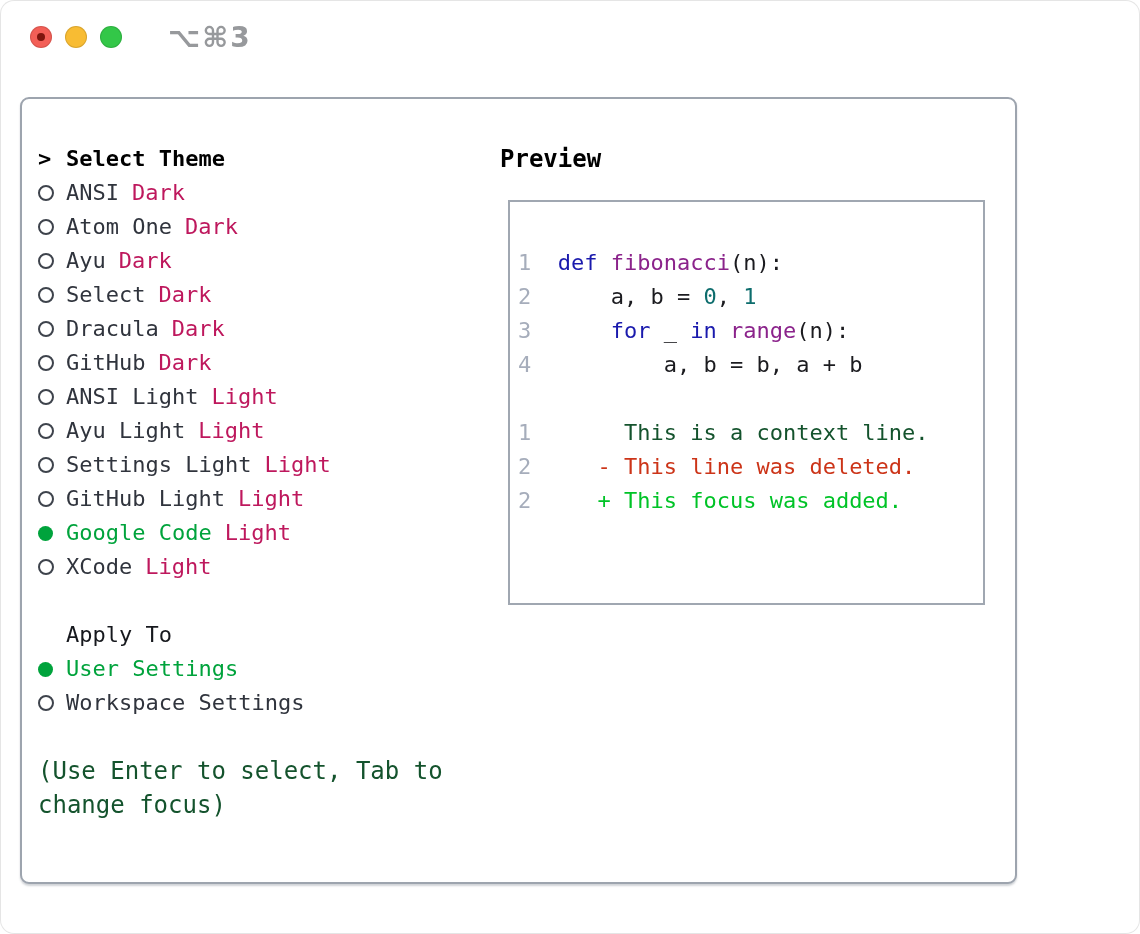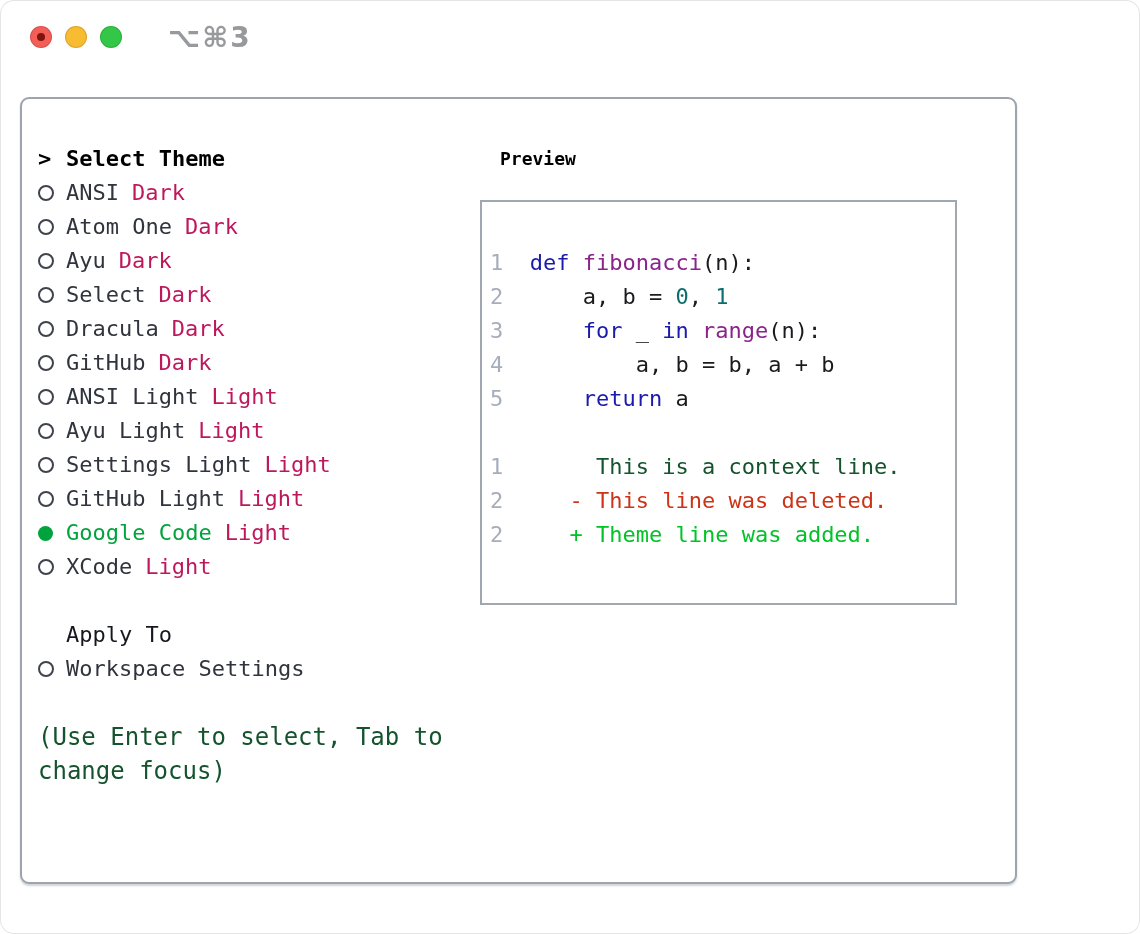--- a/index.html
+++ b/index.html
@@ -33,23 +33,23 @@
   .radio{width:12px;height:12px;border:2px solid #3e434c;border-radius:50%;box-sizing:content-box;}
   .radio.on{width:15px;height:15px;border:none;background:#00a33c;}
   .hdr{color:#000000;font-weight:bold;text-align:right;}
   .name{color:#30343d;}
   .name.sel{color:#00a33c;}
   .variant{color:#be185d;margin-left:13px;}
   .apply-hdr{color:#16181d;}
   .spacer{height:34px;}
   .help{width:424px;color:#14532d;font-size:24px;line-height:34px;}
   
-  .preview-title{position:absolute;left:500px;top:142px;font-size:18px;line-height:34px;font-weight:bold;color:#000000;}
+  .preview-title{position:absolute;left:500px;top:142px;font-size:24px;line-height:34px;font-weight:bold;color:#000000;}
   .preview-box{
-    position:absolute;left:480px;top:200px;width:477px;height:405px;box-sizing:border-box;
+    position:absolute;left:508px;top:200px;width:477px;height:405px;box-sizing:border-box;
     border:2px solid #a0a7b1;background:#ffffff;
     padding:44px 0 0 8px;font-size:22px;line-height:34px;overflow:hidden;
   }
   .code-line{white-space:pre;height:34px;}
   .line-num{display:inline-block;width:3ch;color:#a6adbb;}
   .seg.kw{color:#1a1aad;}
   .seg.fn{color:#8b238b;}
   .seg.lit{color:#0d6d6d;}
   .seg.pl{color:#1b1b1f;}
   .seg.ctx{color:#14532d;}
@@ -90,34 +90,34 @@
       </div>
 
     <div class="row spacer"></div>
 
     <div class="row">
       <span class="marker-col"></span>
       <span class="apply-hdr">Apply To</span>
     </div>
 
     <div id="apply-list">
+        <div class="row"><span class="marker-col"><span class="radio on"></span></span><span class="name sel">User Settings</span></div>
         <div class="row"><span class="marker-col"><span class="radio"></span></span><span class="name">Workspace Settings</span></div>
       </div>
 
     <div class="row spacer"></div>
 
     <div class="help">(Use Enter to select, Tab to change focus)</div>
   </div>
 
   <div class="preview-title">Preview</div>
   <div class="preview-box" id="preview-box">
       <div class="code-line"><span class="line-num">1</span><span class="seg kw">def</span><span class="seg pl"> </span><span class="seg fn">fibonacci</span><span class="seg pl">(n):</span></div>
       <div class="code-line"><span class="line-num">2</span><span class="seg pl">    a, b = </span><span class="seg lit">0</span><span class="seg pl">, </span><span class="seg lit">1</span></div>
       <div class="code-line"><span class="line-num">3</span><span class="seg pl">    </span><span class="seg kw">for</span><span class="seg pl"> _ </span><span class="seg kw">in</span><span class="seg pl"> </span><span class="seg fn">range</span><span class="seg pl">(n):</span></div>
       <div class="code-line"><span class="line-num">4</span><span class="seg pl">        a, b = b, a + b</span></div>
-      <div class="code-line"><span class="line-num">5</span><span class="seg pl">    </span><span class="seg kw">return</span><span class="seg pl"> a</span></div>
       <div class="code-line"><span class="line-num"></span></div>
       <div class="code-line"><span class="line-num">1</span><span class="seg ctx">     This is a context line.</span></div>
       <div class="code-line"><span class="line-num">2</span><span class="seg del">   - This line was deleted.</span></div>
-      <div class="code-line"><span class="line-num">2</span><span class="seg add">   + Theme line was added.</span></div>
+      <div class="code-line"><span class="line-num">2</span><span class="seg add">   + This focus was added.</span></div>
     </div>
 
 </div>
 
 </body></html>

